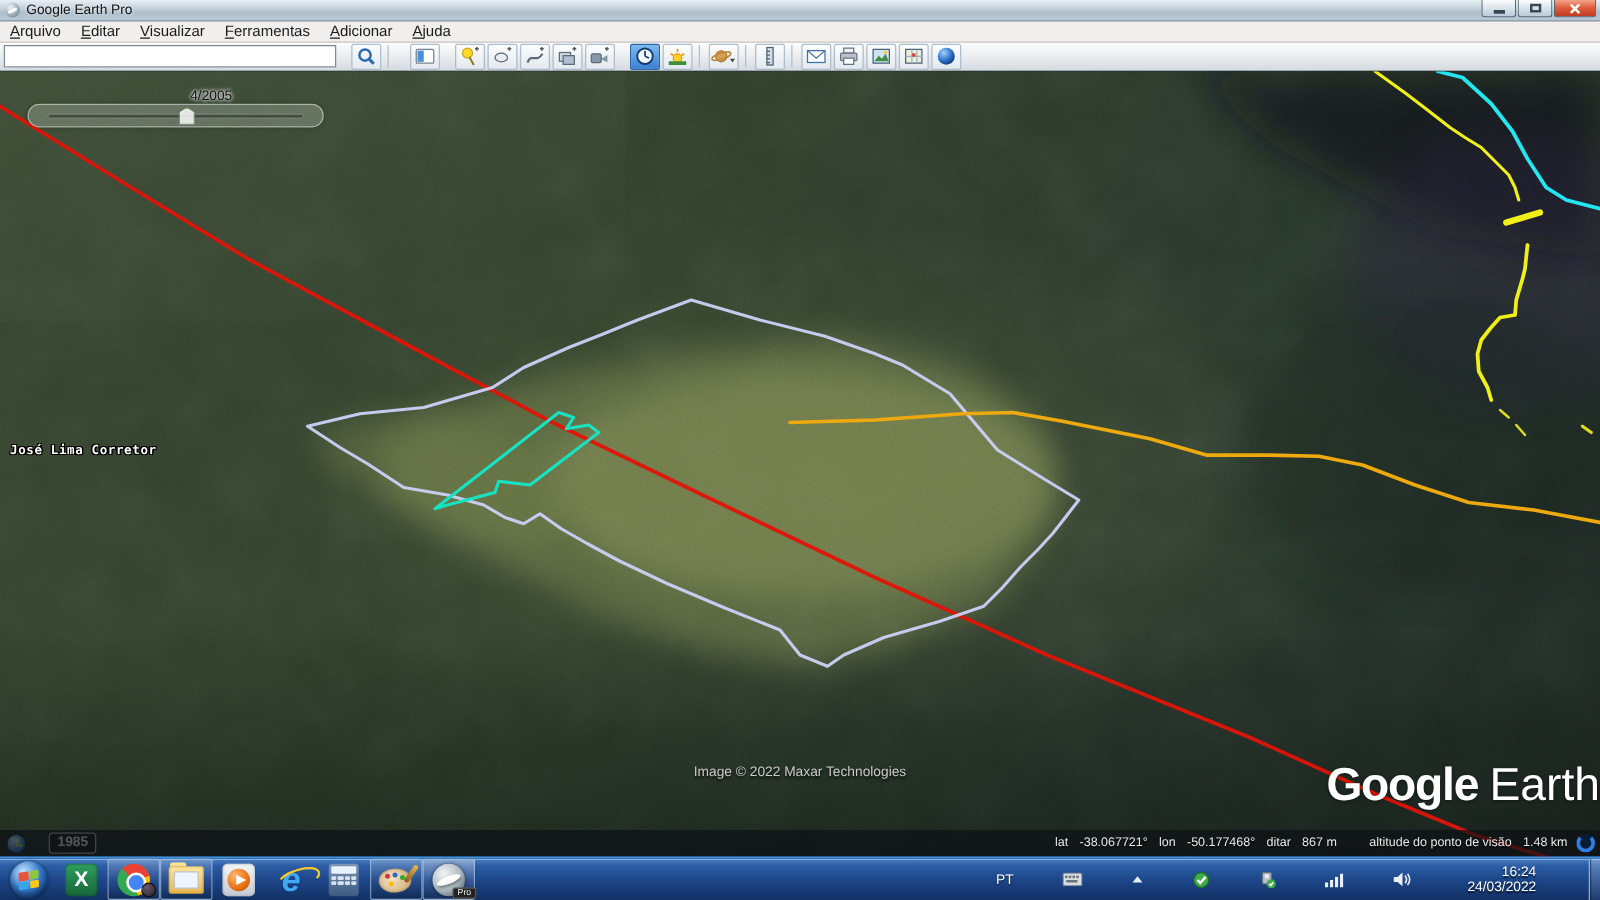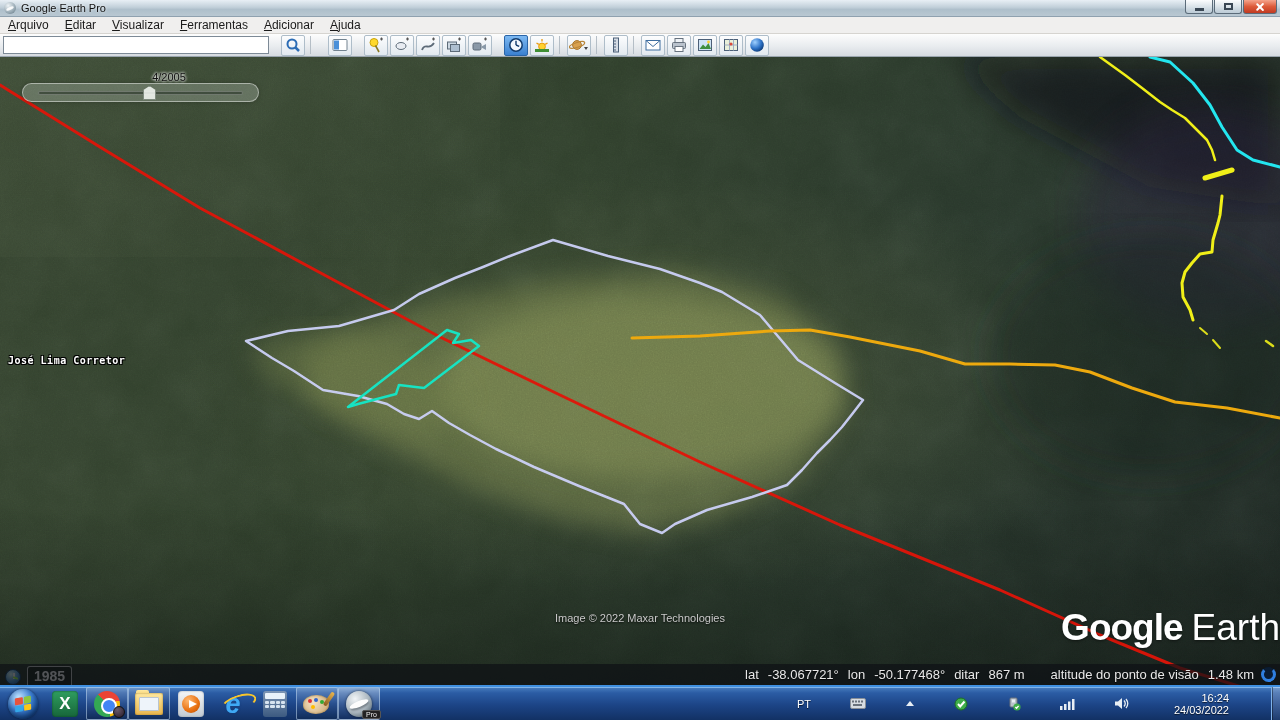--- a/index.html
+++ b/index.html
@@ -76,26 +76,26 @@
     clip-path:polygon(50% 0, 100% 30%, 100% 100%, 0 100%, 0 30%); }
   .ts-label { position:absolute; left:116px; top:-13px; width:60px; text-align:center;
     font-size:11px; color:#111; text-shadow:0 0 3px #fff,0 0 3px #fff; }
 
   
   .date-chip-wrap { position:absolute; left:5px; top:609px; display:flex; align-items:center; }
   .mini-clock { width:16px; height:16px; border-radius:50%;
     background:radial-gradient(circle at 35% 30%, #dff, #3e8fd6 60%, #1a4f8a); border:1px solid #0e3a66; position:relative; }
   .mini-clock::before { content:""; position:absolute; left:7px; top:3px; width:2px; height:6px; background:#fff; }
   .mini-clock::after { content:""; position:absolute; left:7px; top:7px; width:5px; height:2px; background:#9f4; transform:rotate(20deg); }
-  .date-chip { margin-left:6px; background:rgba(10,14,10,.55); border:1px solid rgba(255,255,255,.75);
-    border-radius:3px; color:#fff; font-size:14px; font-weight:bold; padding:1px 6px 2px; }
+  .date-chip { margin-left:18px; background:rgba(10,14,10,.55); border:1px solid rgba(255,255,255,.75);
+    border-radius:3px; color:#fff; font-size:11px; font-weight:bold; padding:1px 6px 2px; }
 
   
   .statusbar { position:absolute; left:0; right:0; bottom:0; height:21px; background:rgba(14,17,21,.72);
-    display:flex; align-items:center; justify-content:flex-end; font-size:13px; color:#e8e8e8;
+    display:flex; align-items:center; justify-content:flex-end; font-size:10px; color:#e8e8e8;
     text-shadow:0 1px 1px rgba(0,0,0,.8); padding-right:26px; }
   .statusbar span { margin-left:9px; }
   .statusbar .gap { margin-left:26px; }
   .loading-globe { position:absolute; right:4px; bottom:3px; width:15px; height:15px; border-radius:50%;
     border:3px solid #2f7fe0; border-top-color:#0a1c33; background:#0a1c33; }
 
   
   .taskbar { position:absolute; left:0; top:687px; width:1280px; height:33px;
     background:linear-gradient(#4a7fc0,#2b5ca4 18%, #1c4486 55%, #123164);
     box-shadow:inset 0 1px 0 #7fb2e8; display:flex; align-items:center; }

